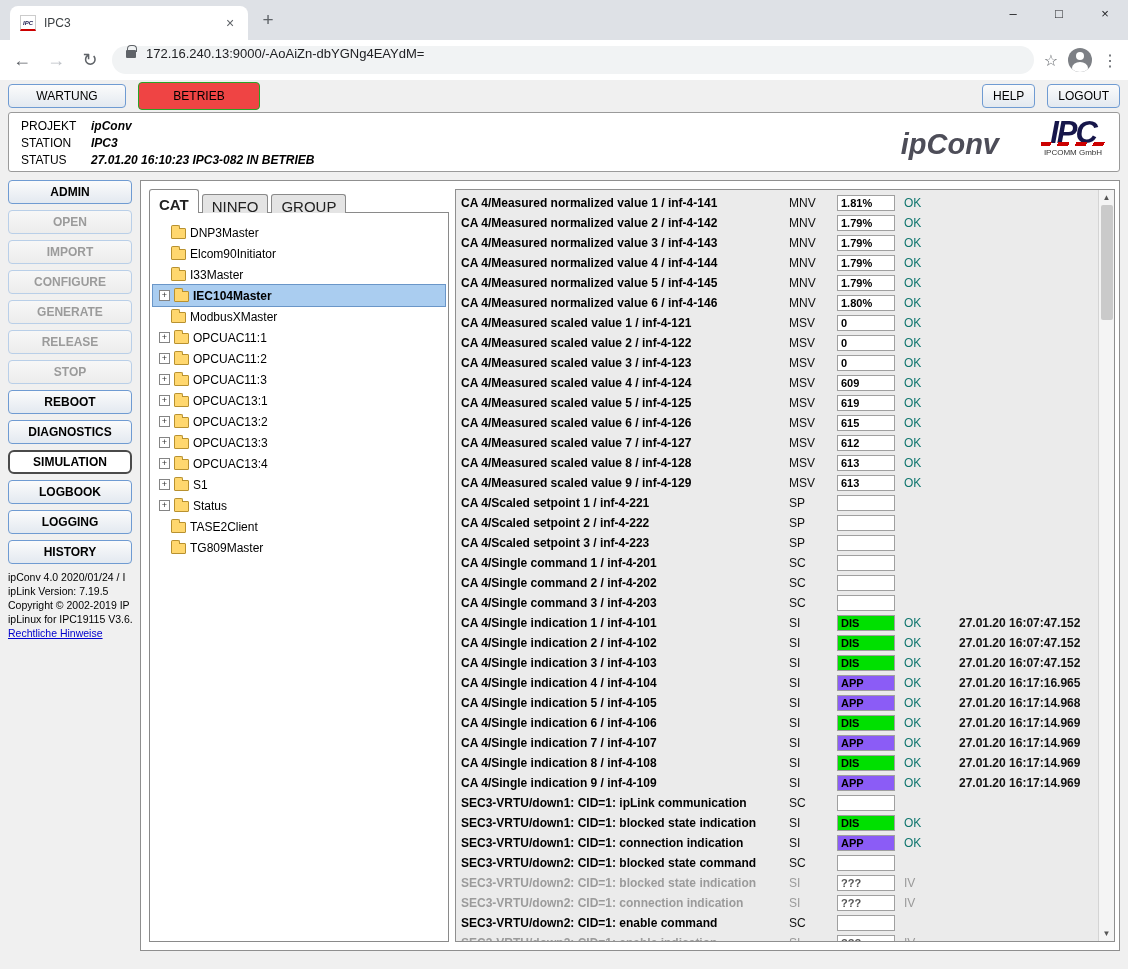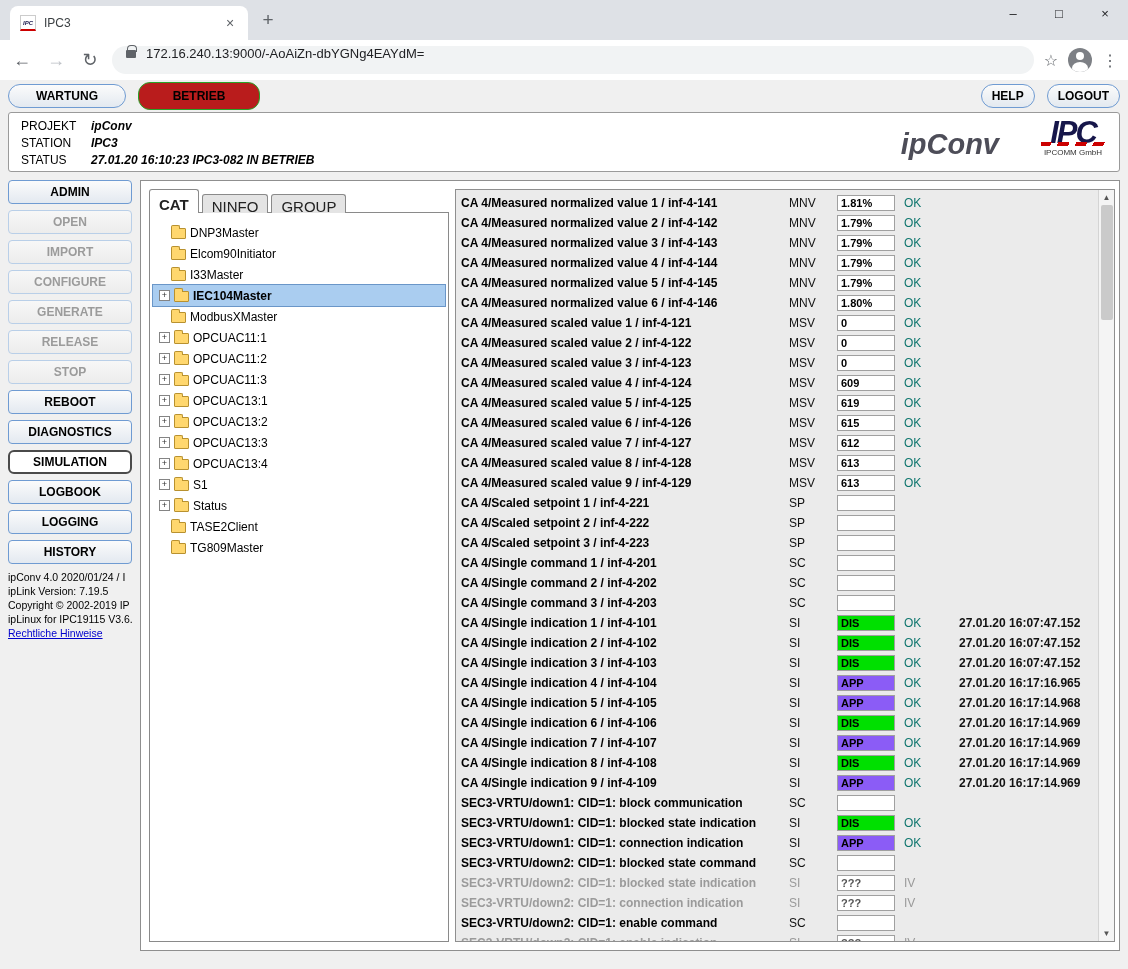--- a/index.html
+++ b/index.html
@@ -24,23 +24,23 @@
   .url-text { font-size:13px; color:#202124; white-space:nowrap; }
   .star-ic { font-size:16px; color:#5f6368; }
   .avatar { width:24px; height:24px; border-radius:50%; background:#7d8085; position:relative; overflow:hidden; flex:none; }
   .avatar::before { content:""; position:absolute; top:4px; left:8px; width:8px; height:8px; border-radius:50%; background:#fff; }
   .avatar::after { content:""; position:absolute; top:14px; left:4px; width:16px; height:12px; border-radius:50%; background:#fff; }
   .dots-ic { font-size:16px; color:#5f6368; width:16px; text-align:center; }
 
   
   .page { height:889px; background:#f0f0f0; }
   .topbar { height:32px; display:flex; align-items:center; padding:0 8px; gap:12px; }
-  .btn { height:24px; border:1px solid #6f9bd2; border-radius:12px; background:linear-gradient(#fbfbfb,#e3e9f0); font-size:12px; font-weight:bold; color:#000; display:flex; align-items:center; justify-content:center; padding:0 10px; }
+  .btn { height:24px; border:1px solid #6f9bd2; border-radius:4px; background:linear-gradient(#fbfbfb,#e3e9f0); font-size:12px; font-weight:normal; color:#000; display:flex; align-items:center; justify-content:center; padding:0 10px; }
   .btn.w118 { width:118px; padding:0; }
-  .btn.green { width:122px; background:#b91c1c; border-color:#28a428; padding:13px; }
+  .btn.green { width:122px; background:#ef4444; border-color:#28a428; padding:13px; }
   .spacer { flex:1; }
 
   .infopanel { margin:0 8px 6px; height:60px; background:#fff; border:1px solid #9a9a9a; border-radius:3px; position:relative; padding:5px 12px; }
   .info-row { display:flex; font-size:12px; line-height:17px; }
   .info-label { width:70px; color:#000; }
   .info-value { font-weight:bold; font-style:italic; color:#000; }
   .ipconv-logo { position:absolute; right:120px; top:15px; font-size:29px; font-weight:bold; font-style:italic; color:#4d4d58; }
   .ipc-logo { position:absolute; right:12px; top:3px; width:68px; text-align:center; }
   .ipc-big { font-size:31px; font-weight:900; font-style:italic; color:#16164a; letter-spacing:-2px; position:relative; line-height:34px; }
   .ipc-big::after { content:""; position:absolute; left:2px; right:2px; bottom:4px; height:4px; background:repeating-linear-gradient(115deg,#cc0000 0 10px,transparent 10px 16px); }
@@ -476,21 +476,21 @@
               <span class="sts">27.01.20 16:17:14.969</span>
             </div>
             <div class="srow">
               <span class="sname">CA 4/Single indication 9 / inf-4-109</span>
               <span class="stype">SI</span>
               <span class="sval red">APP</span>
               <span class="sstat">OK</span>
               <span class="sts">27.01.20 16:17:14.969</span>
             </div>
             <div class="srow">
-              <span class="sname">SEC3-VRTU/down1: CID=1: block communication</span>
+              <span class="sname">SEC3-VRTU/down1: CID=1: ipLink communication</span>
               <span class="stype">SC</span>
               <span class="sval white"></span>
               <span class="sstat"></span>
               <span class="sts"></span>
             </div>
             <div class="srow">
               <span class="sname">SEC3-VRTU/down1: CID=1: blocked state indication</span>
               <span class="stype">SI</span>
               <span class="sval green">DIS</span>
               <span class="sstat">OK</span>

